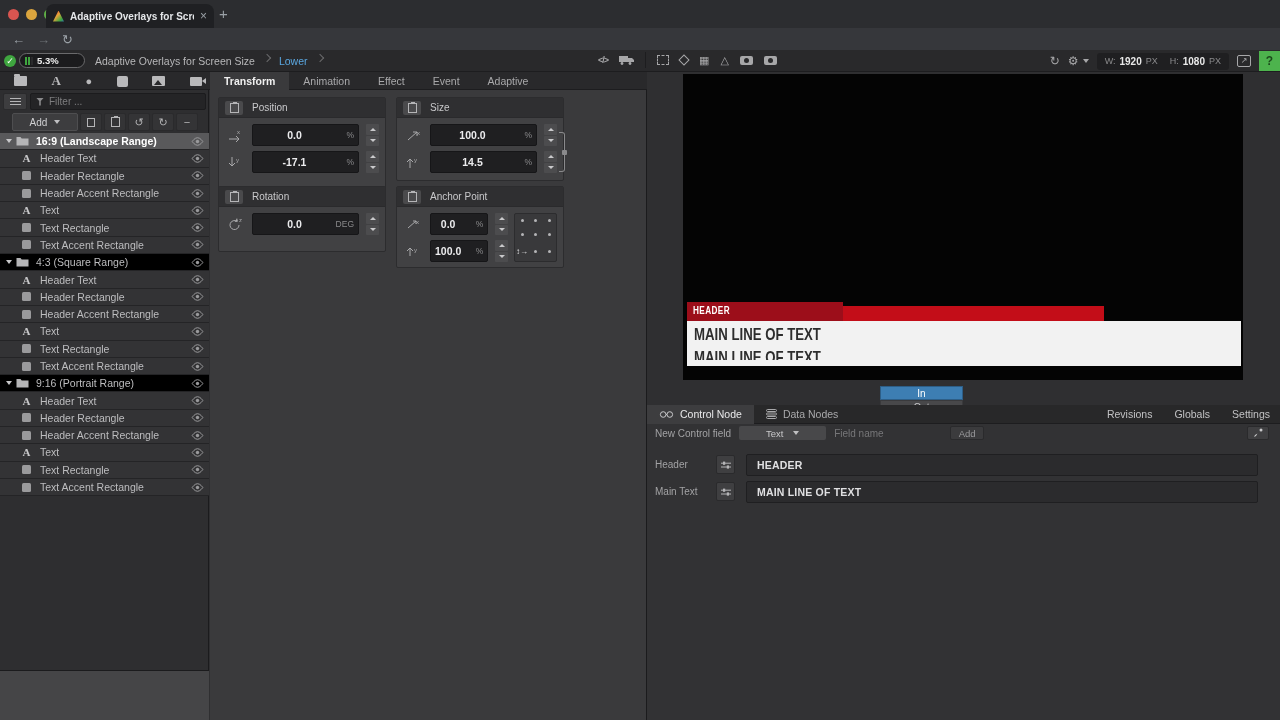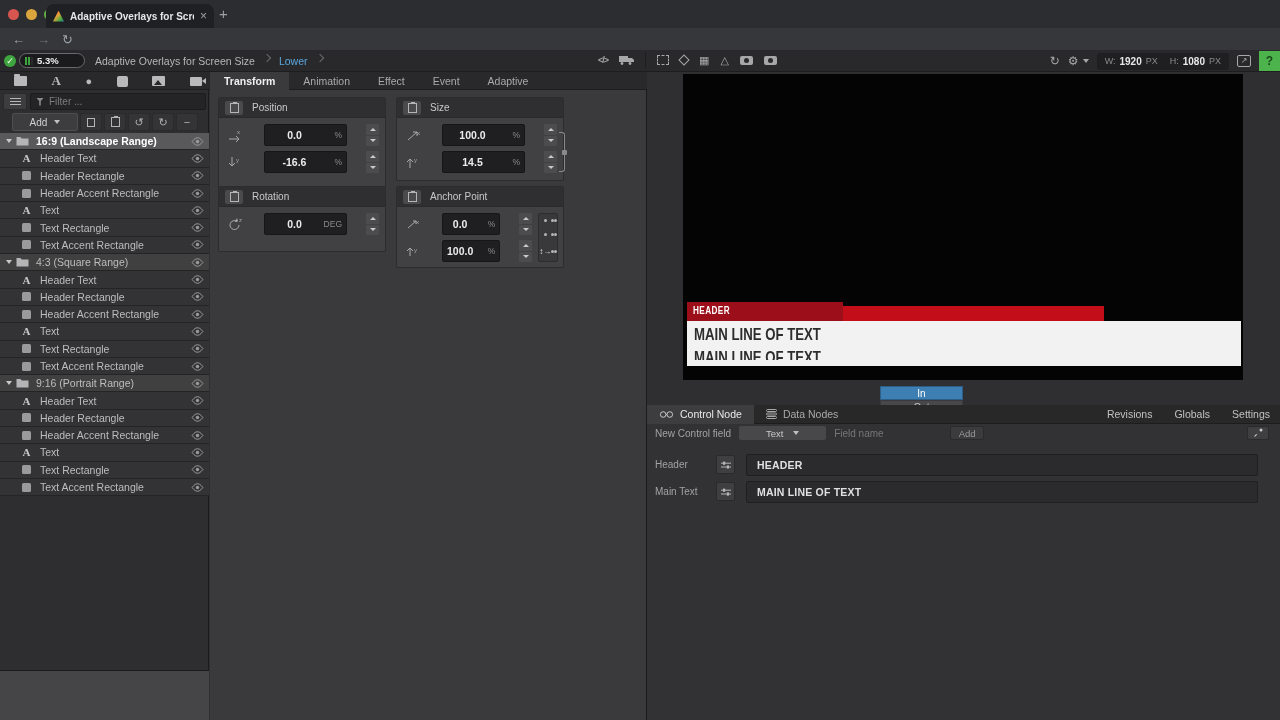--- a/index.html
+++ b/index.html
@@ -92,21 +92,21 @@
   .layer-actions { position:absolute; left:12px; top:23px; width:194px; height:18px; display:flex; gap:2px; }
   .add-btn { width:66px; height:18px; background:#3d3d3f; border:1px solid #4e4e50; border-radius:2px; color:#d0d0d2; font-size:10px; display:flex; align-items:center; justify-content:center; gap:7px; }
   .caret-down { width:0;height:0;border-left:3px solid transparent;border-right:3px solid transparent;border-top:4px solid #c0c0c2; }
   .mini-btn { width:22px; height:18px; background:#343436; border:1px solid #2a2a2c; border-radius:2px; color:#b5b5b7; font-size:11px; display:flex; align-items:center; justify-content:center; }
   .ic-copy { width:8px; height:9px; border:1px solid #b5b5b7; position:relative; background:#343436; }
   .ic-copy::before { content:""; position:absolute; left:2px; top:-3px; width:8px; height:9px; border:1px solid #b5b5b7; z-index:-1; }
   .ic-paste { width:9px; height:10px; border:1px solid #b5b5b7; position:relative; }
   .ic-paste::before { content:""; position:absolute; left:2px; top:-2px; width:4px; height:2px; background:#b5b5b7; }
   #tree { position:absolute; left:0; top:43px; width:209px; }
   .trow { height:17.3px; display:flex; align-items:center; border-bottom:1px solid #242426; padding-right:5px; }
-  .trow.group { background:#404040; }
+  .trow.group { background:#000000; }
   .trow.child { background:#333335; }
   .trow.selected { background:#59595b; }
   .trow .caret { width:0;height:0;border-left:3.5px solid transparent;border-right:3.5px solid transparent;border-top:4.5px solid #c8c8ca; margin:0 4px 0 6px; }
   .trow.child .lead { width:20px; }
   .ly-label { flex:1; color:#bdbdbf; font-size:10.5px; white-space:nowrap; overflow:hidden; margin-left:7px; }
   .trow.selected .ly-label { color:#fff; font-weight:bold; }
   .ly-a { font-family:"Liberation Serif",serif; color:#c8c8ca; font-size:11px; font-weight:bold; width:13px; text-align:center; }
   .ly-rect { width:9px; height:9px; background:#9a9a9c; border-radius:1.5px; margin:0 2px; }
   .eye { flex:0 0 auto; display:flex; }
   .sb-bottom { position:absolute; left:0; top:580px; width:209px; height:50px; background:#454547; border-top:1px solid #1b1b1d; }
@@ -115,21 +115,21 @@
   .inspector { position:absolute; left:210px; top:90px; width:437px; height:630px; background:#3a3a3c; border-right:1px solid #1b1b1d; }
   .panel { position:absolute; width:168px; background:#414143; border:1px solid #2c2c2e; border-radius:2px; }
   .panel.p-pos { left:8px; top:7px; height:104px; }
   .panel.p-size { left:186px; top:7px; height:84px; }
   .panel.p-rot { left:8px; top:96px; height:66px; }
   .panel.p-anchor { left:186px; top:96px; height:82px; }
   .panel-head { height:20px; background:#2f2f31; display:flex; align-items:center; gap:9px; padding:0 6px; border-bottom:1px solid #2a2a2c; }
   .panel-head .pastebox { width:18px; height:14px; background:#4a4a4c; border-radius:2px; display:flex; align-items:center; justify-content:center; }
   .panel-title { color:#c9c9cb; font-size:10px; }
   .panel-body { padding:6px 6px 0 6px; display:flex; flex-direction:column; gap:5px; position:relative; }
-  .prow { display:flex; align-items:center; gap:19px; height:22px; }
+  .prow { display:flex; align-items:center; gap:7px; height:22px; }
   .axis-ic { width:20px; display:flex; justify-content:center; color:#a9a9ab; }
   .num { flex:1; display:flex; align-items:center; background:#1f1f21; border:1px solid #161618; height:22px; border-radius:2px; padding:0 4px; }
   .num .val { flex:1; text-align:center; color:#ececee; font-size:10.5px; font-weight:bold; }
   .num .unit { min-width:22px; color:#8a8a8c; font-size:8.5px; text-align:right; }
   .spin { width:13px; height:22px; display:flex; flex-direction:column; gap:1px; }
   .spin i { flex:1; background:#4c4c4e; border-radius:1px; display:flex; align-items:center; justify-content:center; }
   .spin i::after { content:""; width:0; height:0; border-left:3px solid transparent; border-right:3px solid transparent; }
   .spin i.up::after { border-bottom:3.5px solid #c9c9cb; }
   .spin i.dn::after { border-top:3.5px solid #c9c9cb; }
   .sizelink { position:absolute; right:-2px; top:14px; width:6px; height:40px; border:1px solid #8a8a8c; border-left:none; border-radius:0 3px 3px 0; }
@@ -589,21 +589,21 @@
             </span>
         </div>
         <div class="prow">
           <span class="axis-ic">
               <svg width="15" height="13" viewBox="0 0 15 13">
                 <path d="M4 1 v9 m-3 -3 l3 3 l3 -3" stroke="#a9a9ab" fill="none"></path>
                 <text x="8" y="6" fill="#a9a9ab" font-size="6">y</text>
               </svg>
             </span>
           <div class="num">
-              <span class="val">-16.6</span>
+              <span class="val">-17.1</span>
               <span class="unit">%</span>
             </div>
           <span class="spin">
               <i class="up"></i>
               <i class="dn"></i>
             </span>
         </div>
       </div>
     </div>
 

